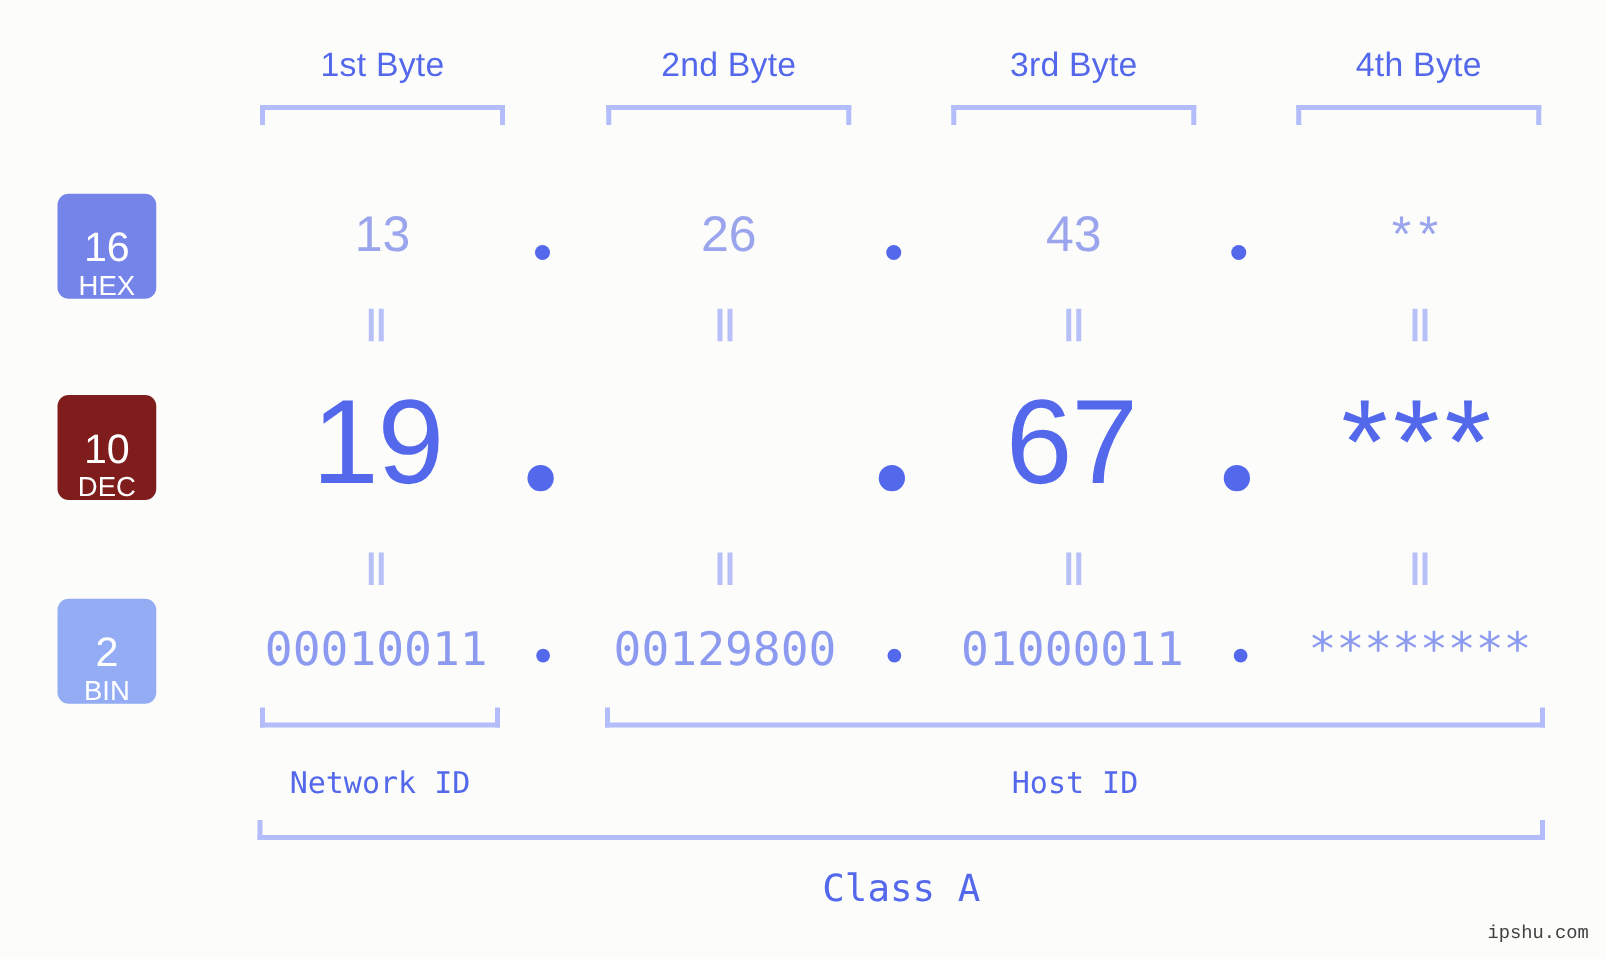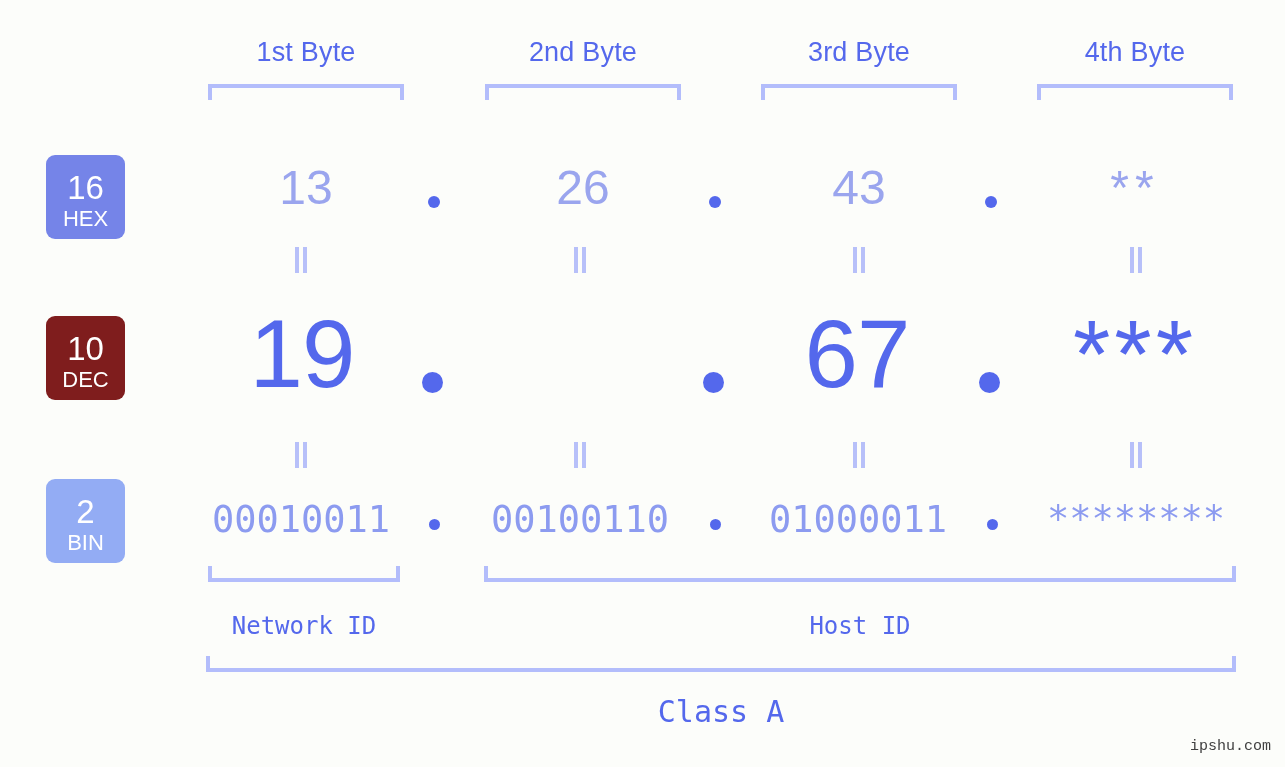--- a/index.html
+++ b/index.html
@@ -56,21 +56,21 @@
   
   .badge {
     position: absolute;
     left: 46px;
     width: 79px;
     height: 84px;
     border-radius: 9px;
     color: #ffffff;
     text-align: center;
     box-sizing: border-box;
-    padding-top: 14px;
+    padding-top: 24px;
   }
   .badge .num {
     display: block;
     font-size: 33px;
     line-height: 37px;
     font-weight: 400;
     font-family: "Liberation Sans", sans-serif;
   }
   .badge .unit {
     display: block;
@@ -88,21 +88,21 @@
     position: absolute;
     text-align: center;
     white-space: nowrap;
   }
 
   
   .hex-val {
     top: 152px;
     height: 72px;
     line-height: 72px;
-    font-size: 48px;
+    font-size: 40px;
     color: #9aa5ee;
     font-family: "Liberation Sans", sans-serif;
   }
   .hex-dot {
     position: absolute;
     top: 196px;
     width: 12px;
     height: 12px;
     border-radius: 50%;
     background: #5468ec;
@@ -273,21 +273,21 @@
       <i class="l"></i>
       <i class="r"></i>
     </div>
   <div class="eq" style="left:1128px; top:442px;">
       <i class="l"></i>
       <i class="r"></i>
     </div>
 
   <div class="cell bin-val" style="left:203px; width:196px;">00010011</div>
   <div class="bin-dot" style="left:429px;"></div>
-  <div class="cell bin-val" style="left:482px; width:196px;">00100110</div>
+  <div class="cell bin-val" style="left:482px; width:196px;">00129800</div>
   <div class="bin-dot" style="left:710px;"></div>
   <div class="cell bin-val" style="left:760px; width:196px;">01000011</div>
   <div class="bin-dot" style="left:987px;"></div>
   <div class="cell bin-val" style="left:1038px; width:196px;">********</div>
 
   <div class="bracket-bottom" style="left:208px; top:566px; width:192px;"></div>
   <div class="bracket-bottom" style="left:484px; top:566px; width:752px;"></div>
 
   <div class="section-label" style="left:208px; top:612px; width:192px;">Network ID</div>
   <div class="section-label" style="left:484px; top:612px; width:752px;">Host ID</div>

